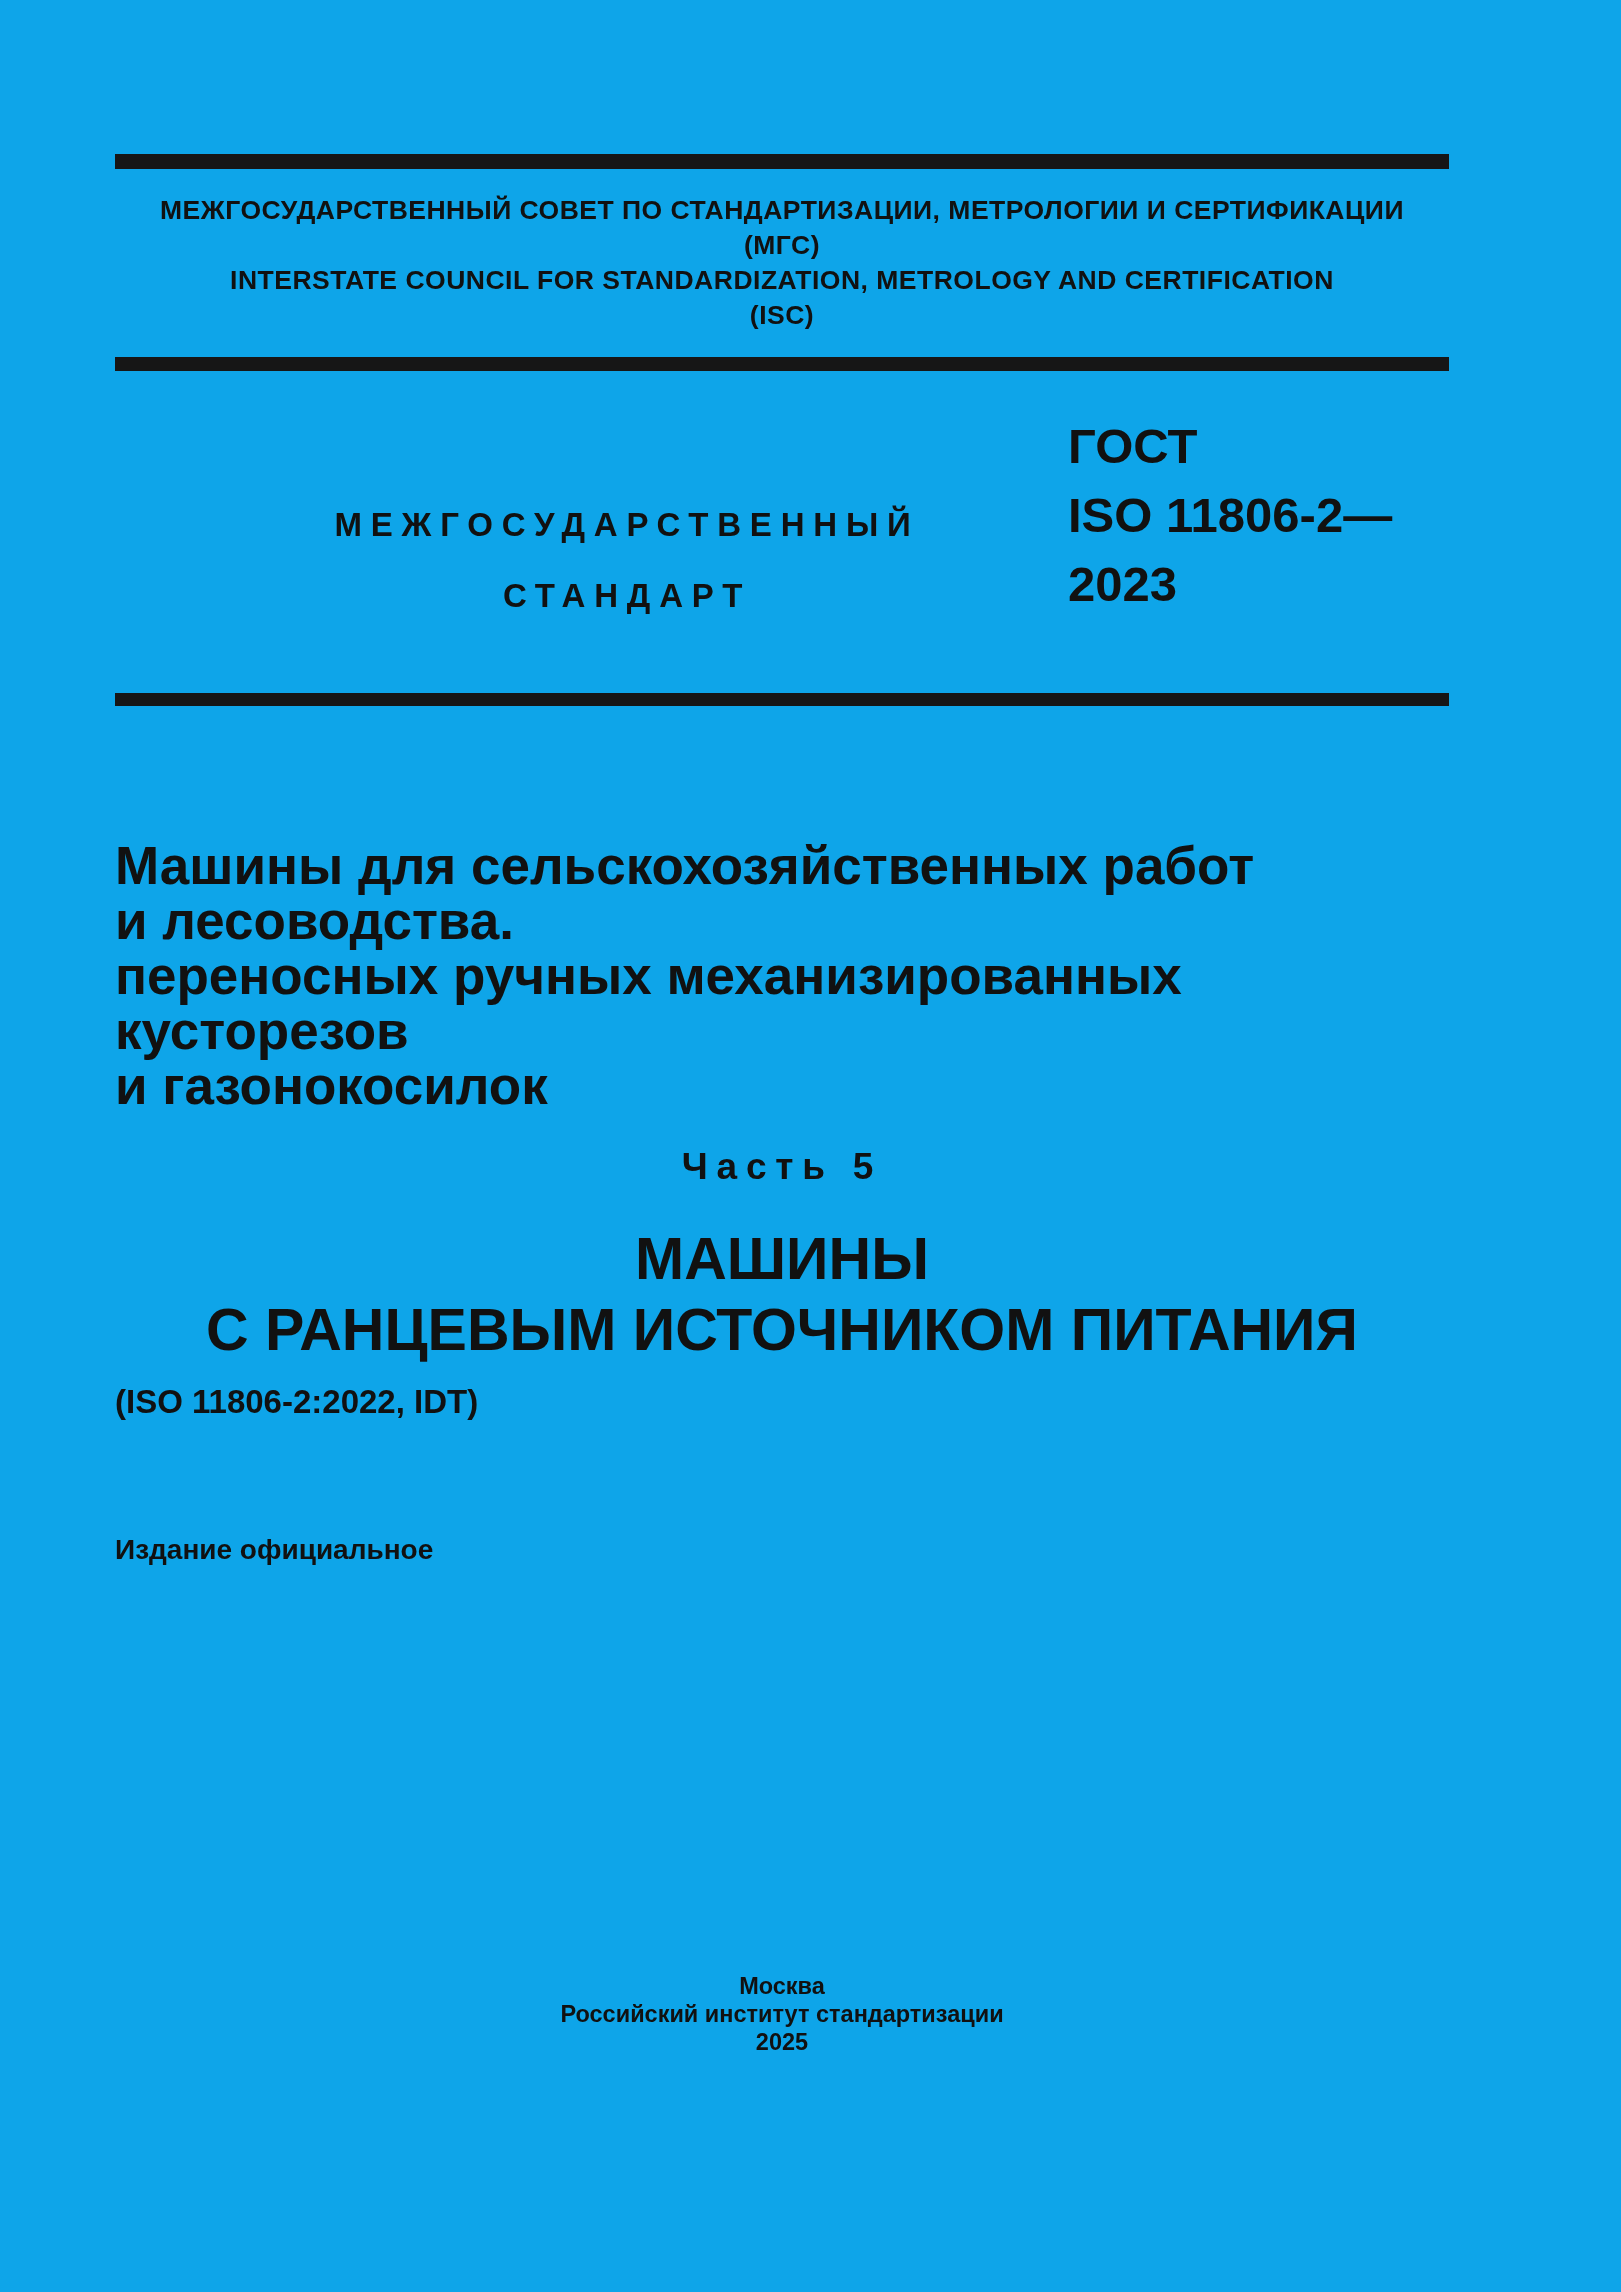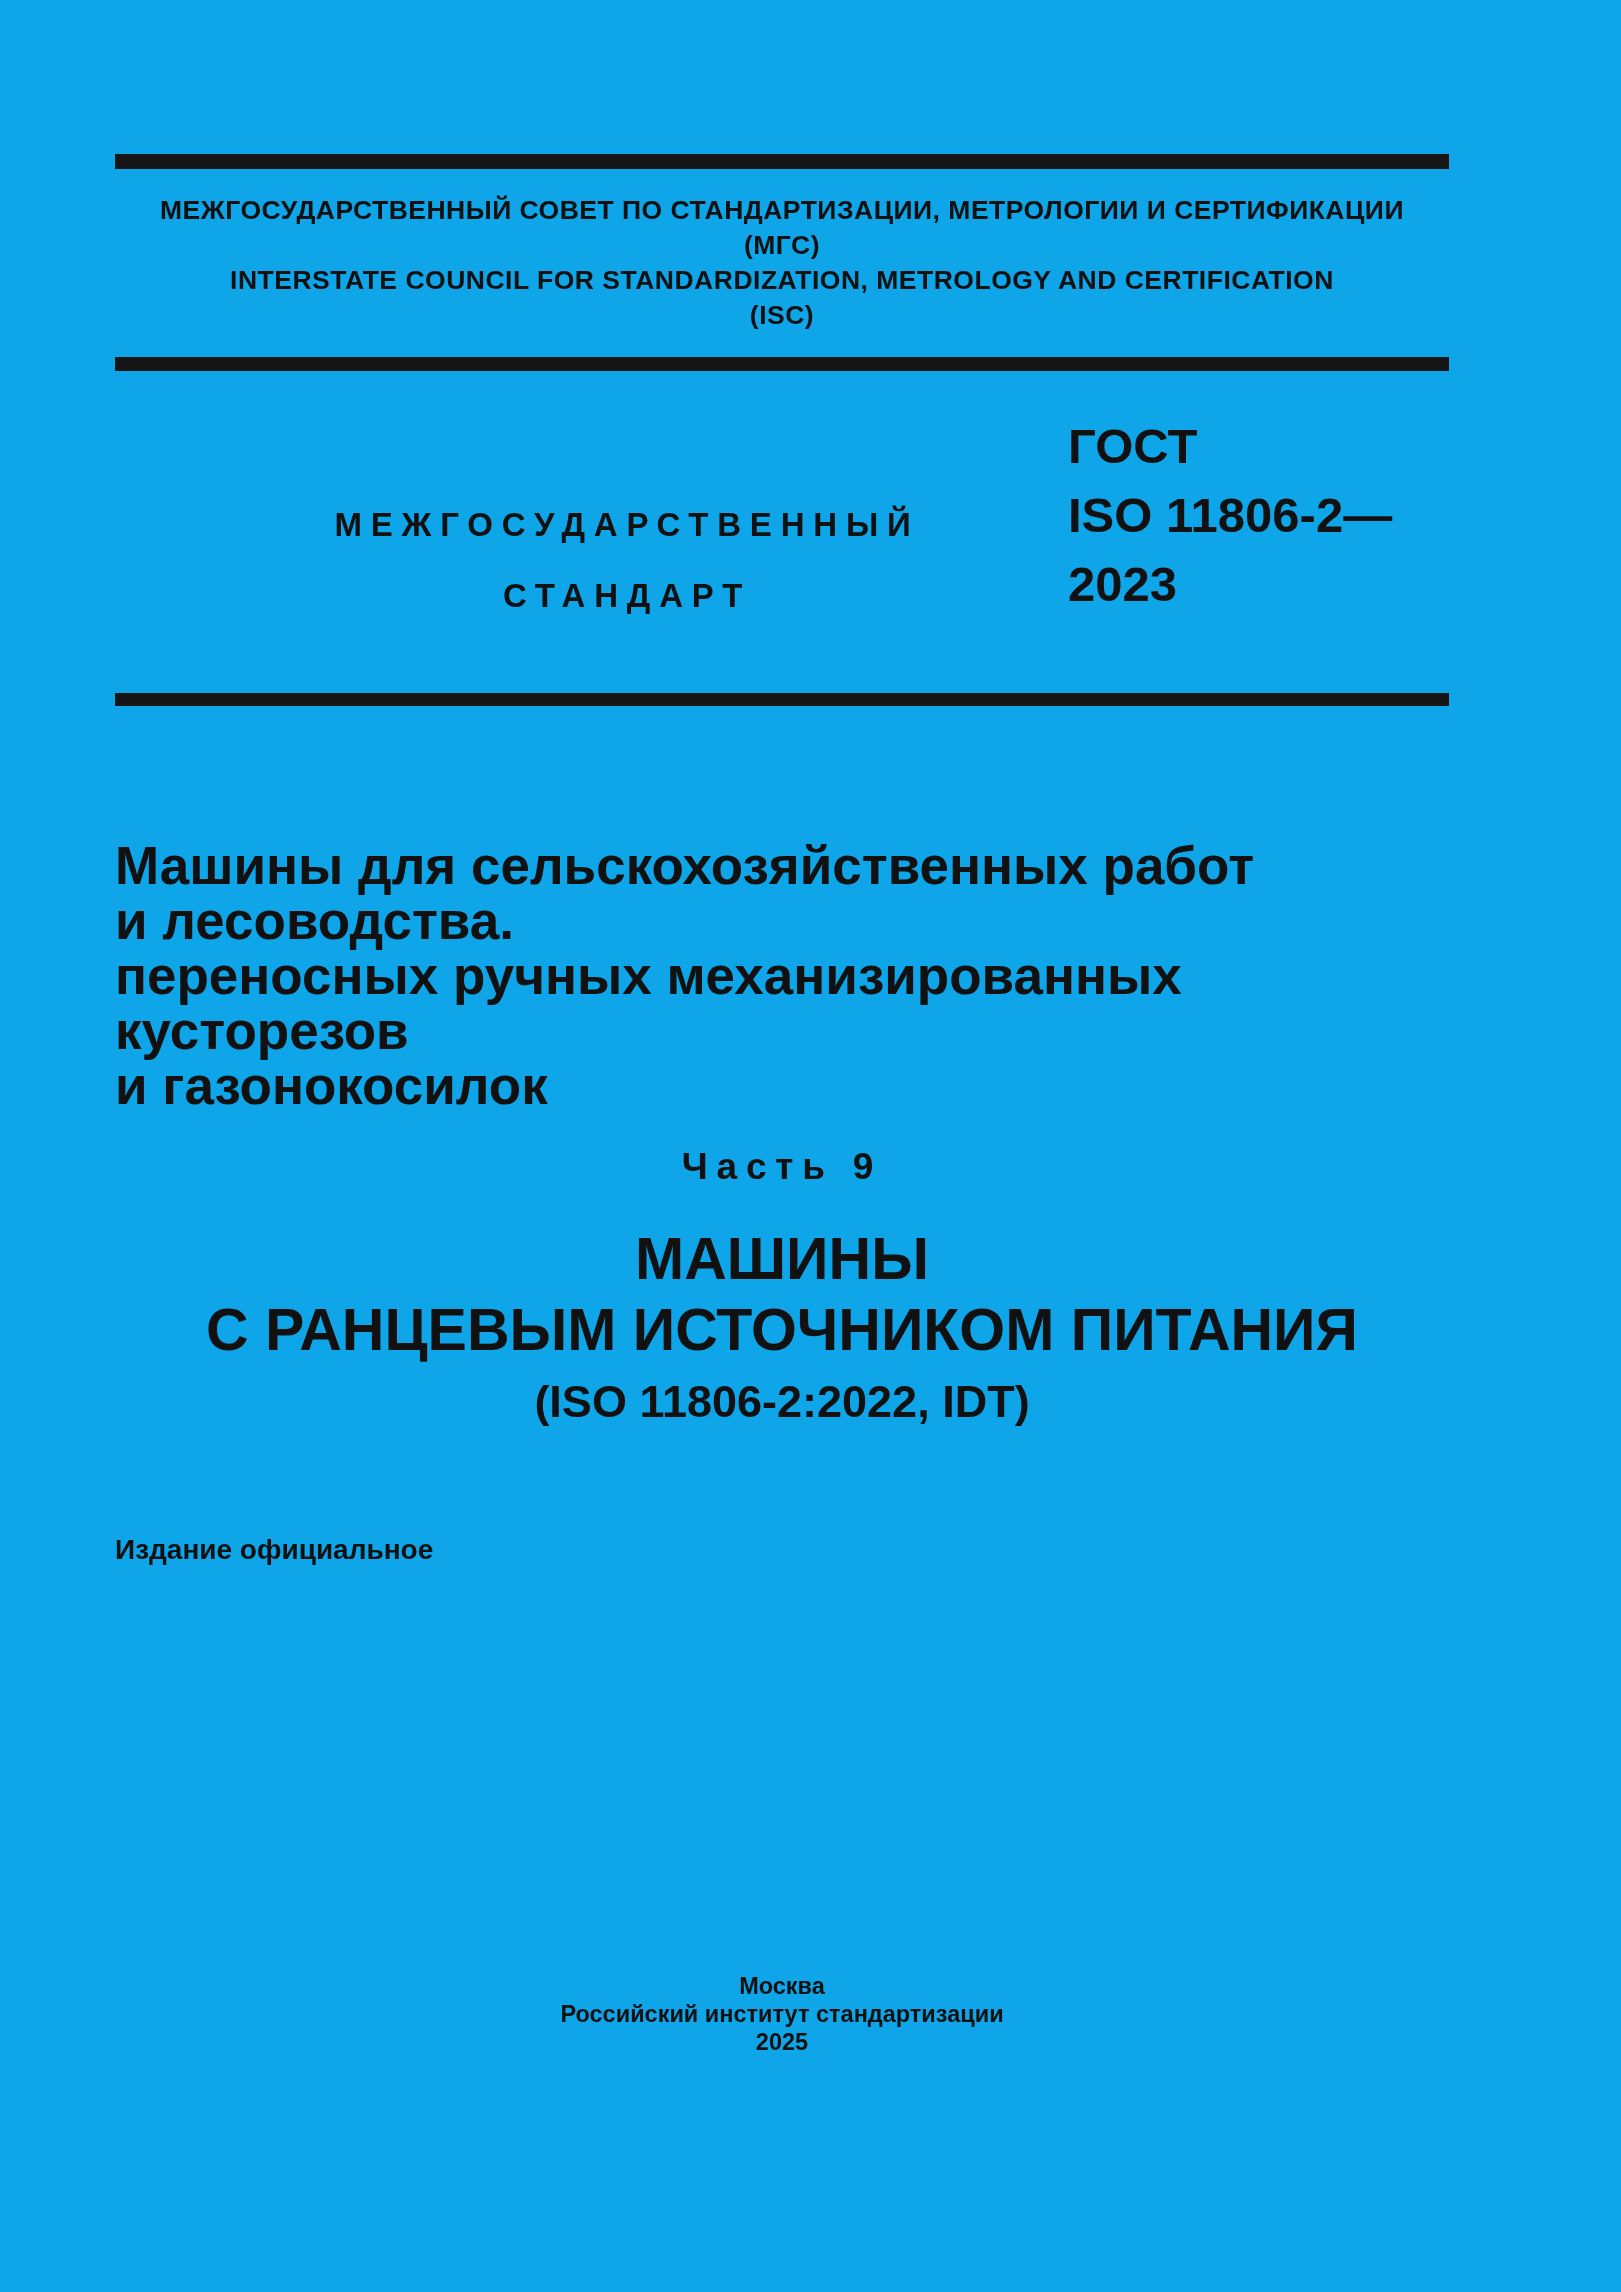--- a/index.html
+++ b/index.html
@@ -93,22 +93,22 @@
     font-size: 59px;
     line-height: 71px;
     font-weight: bold;
   }
 
   .iso-reference {
     position: absolute;
     left: 115px;
     top: 1382px;
     width: 1334px;
-    text-align: center;
-    font-size: 45px;
+    text-align: left;
+    font-size: 33px;
     line-height: 39px;
     font-weight: bold;
   }
 
   .edition-note {
     position: absolute;
     left: 115px;
     top: 1533px;
     width: 1334px;
     text-align: left;
@@ -157,21 +157,21 @@
 
   <div class="rule bottom"></div>
 
   <div class="doc-title">
     <div>Машины для сельскохозяйственных работ</div>
     <div>и лесоводства.</div>
     <div>переносных ручных механизированных кусторезов</div>
     <div>и газонокосилок</div>
   </div>
 
-  <div class="part-label">Часть 9</div>
+  <div class="part-label">Часть 5</div>
 
   <div class="doc-subtitle">
     <div>МАШИНЫ</div>
     <div>С РАНЦЕВЫМ ИСТОЧНИКОМ ПИТАНИЯ</div>
   </div>
 
   <div class="iso-reference">(ISO 11806-2:2022, IDT)</div>
 
   <div class="edition-note">Издание официальное</div>
 

